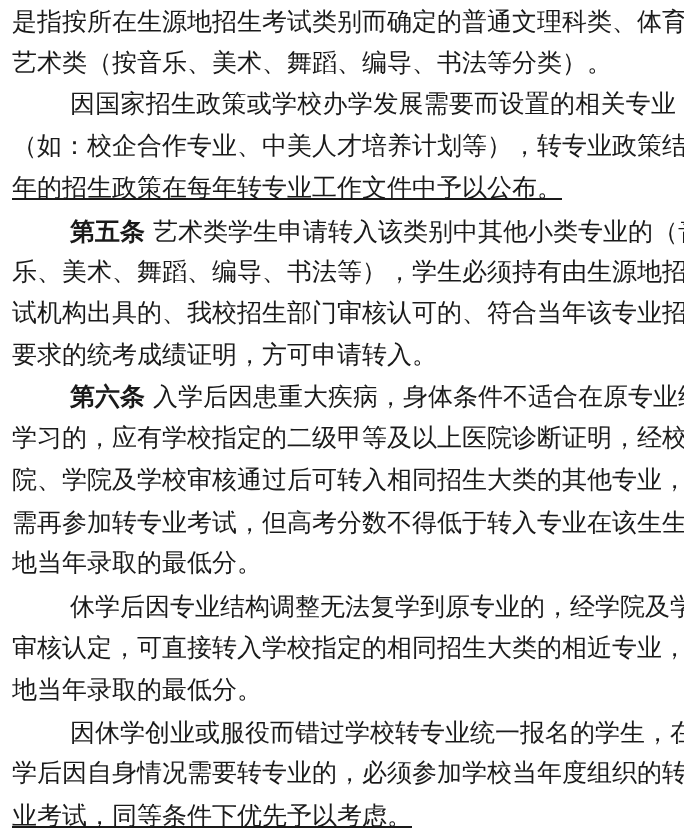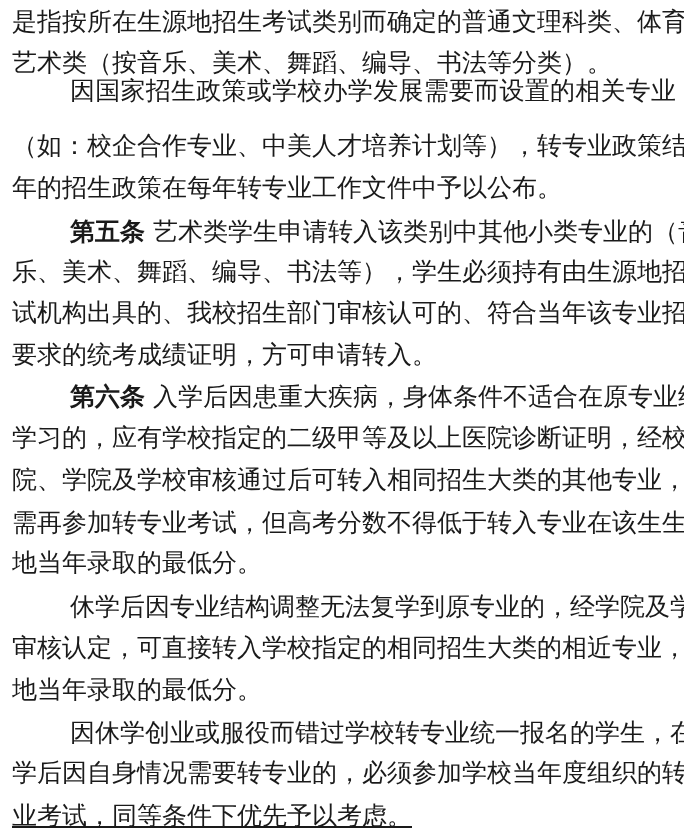--- a/index.html
+++ b/index.html
@@ -16,23 +16,23 @@
   .line.last { text-align-last: left; }
   .line.indent { padding-left: 58px; width: 606px; }
   .bold { font-weight: bold; font-family: "DejaVu Sans", "Liberation Sans", sans-serif; }
 </style>
 </head>
 <body>
 
 <div class="page" id="page">
     <div class="line" style="top: 1px;"><span>是指按所在生源地招生考试类别而确定的普通文理科类、体育类、</span></div>
     <div class="line last" style="top: 42px;"><span>艺术类（按音乐、美术、舞蹈、编导、书法等分类）。</span></div>
-    <div class="line indent" style="top: 70px;"><span>因国家招生政策或学校办学发展需要而设置的相关专业</span></div>
+    <div class="line indent" style="top: 83px;"><span>因国家招生政策或学校办学发展需要而设置的相关专业</span></div>
     <div class="line" style="top: 125px;"><span>（如：校企合作专业、中美人才培养计划等），转专业政策结合当</span></div>
-    <div class="line last" style="top: 167px;"><span>年的招生政策在每年转专业工作文件中予以公布。</span></div>
+    <div class="line last" style="top: 167px; text-decoration: underline;"><span>年的招生政策在每年转专业工作文件中予以公布。</span></div>
     <div class="line indent" style="top: 211px;"><span class="bold">第五条</span><span> 艺术类学生申请转入该类别中其他小类专业的（音</span></div>
     <div class="line" style="top: 251px;"><span>乐、美术、舞蹈、编导、书法等），学生必须持有由生源地招生考</span></div>
     <div class="line" style="top: 292px;"><span>试机构出具的、我校招生部门审核认可的、符合当年该专业招生</span></div>
     <div class="line last" style="top: 334px;"><span>要求的统考成绩证明，方可申请转入。</span></div>
     <div class="line indent" style="top: 376px;"><span class="bold">第六条</span><span> 入学后因患重大疾病，身体条件不适合在原专业继续</span></div>
     <div class="line" style="top: 417px;"><span>学习的，应有学校指定的二级甲等及以上医院诊断证明，经校医</span></div>
     <div class="line" style="top: 459px;"><span>院、学院及学校审核通过后可转入相同招生大类的其他专业，无</span></div>
     <div class="line" style="top: 502px;"><span>需再参加转专业考试，但高考分数不得低于转入专业在该生生源</span></div>
     <div class="line last" style="top: 542px;"><span>地当年录取的最低分。</span></div>
     <div class="line indent" style="top: 586px;"><span>休学后因专业结构调整无法复学到原专业的，经学院及学校</span></div>

